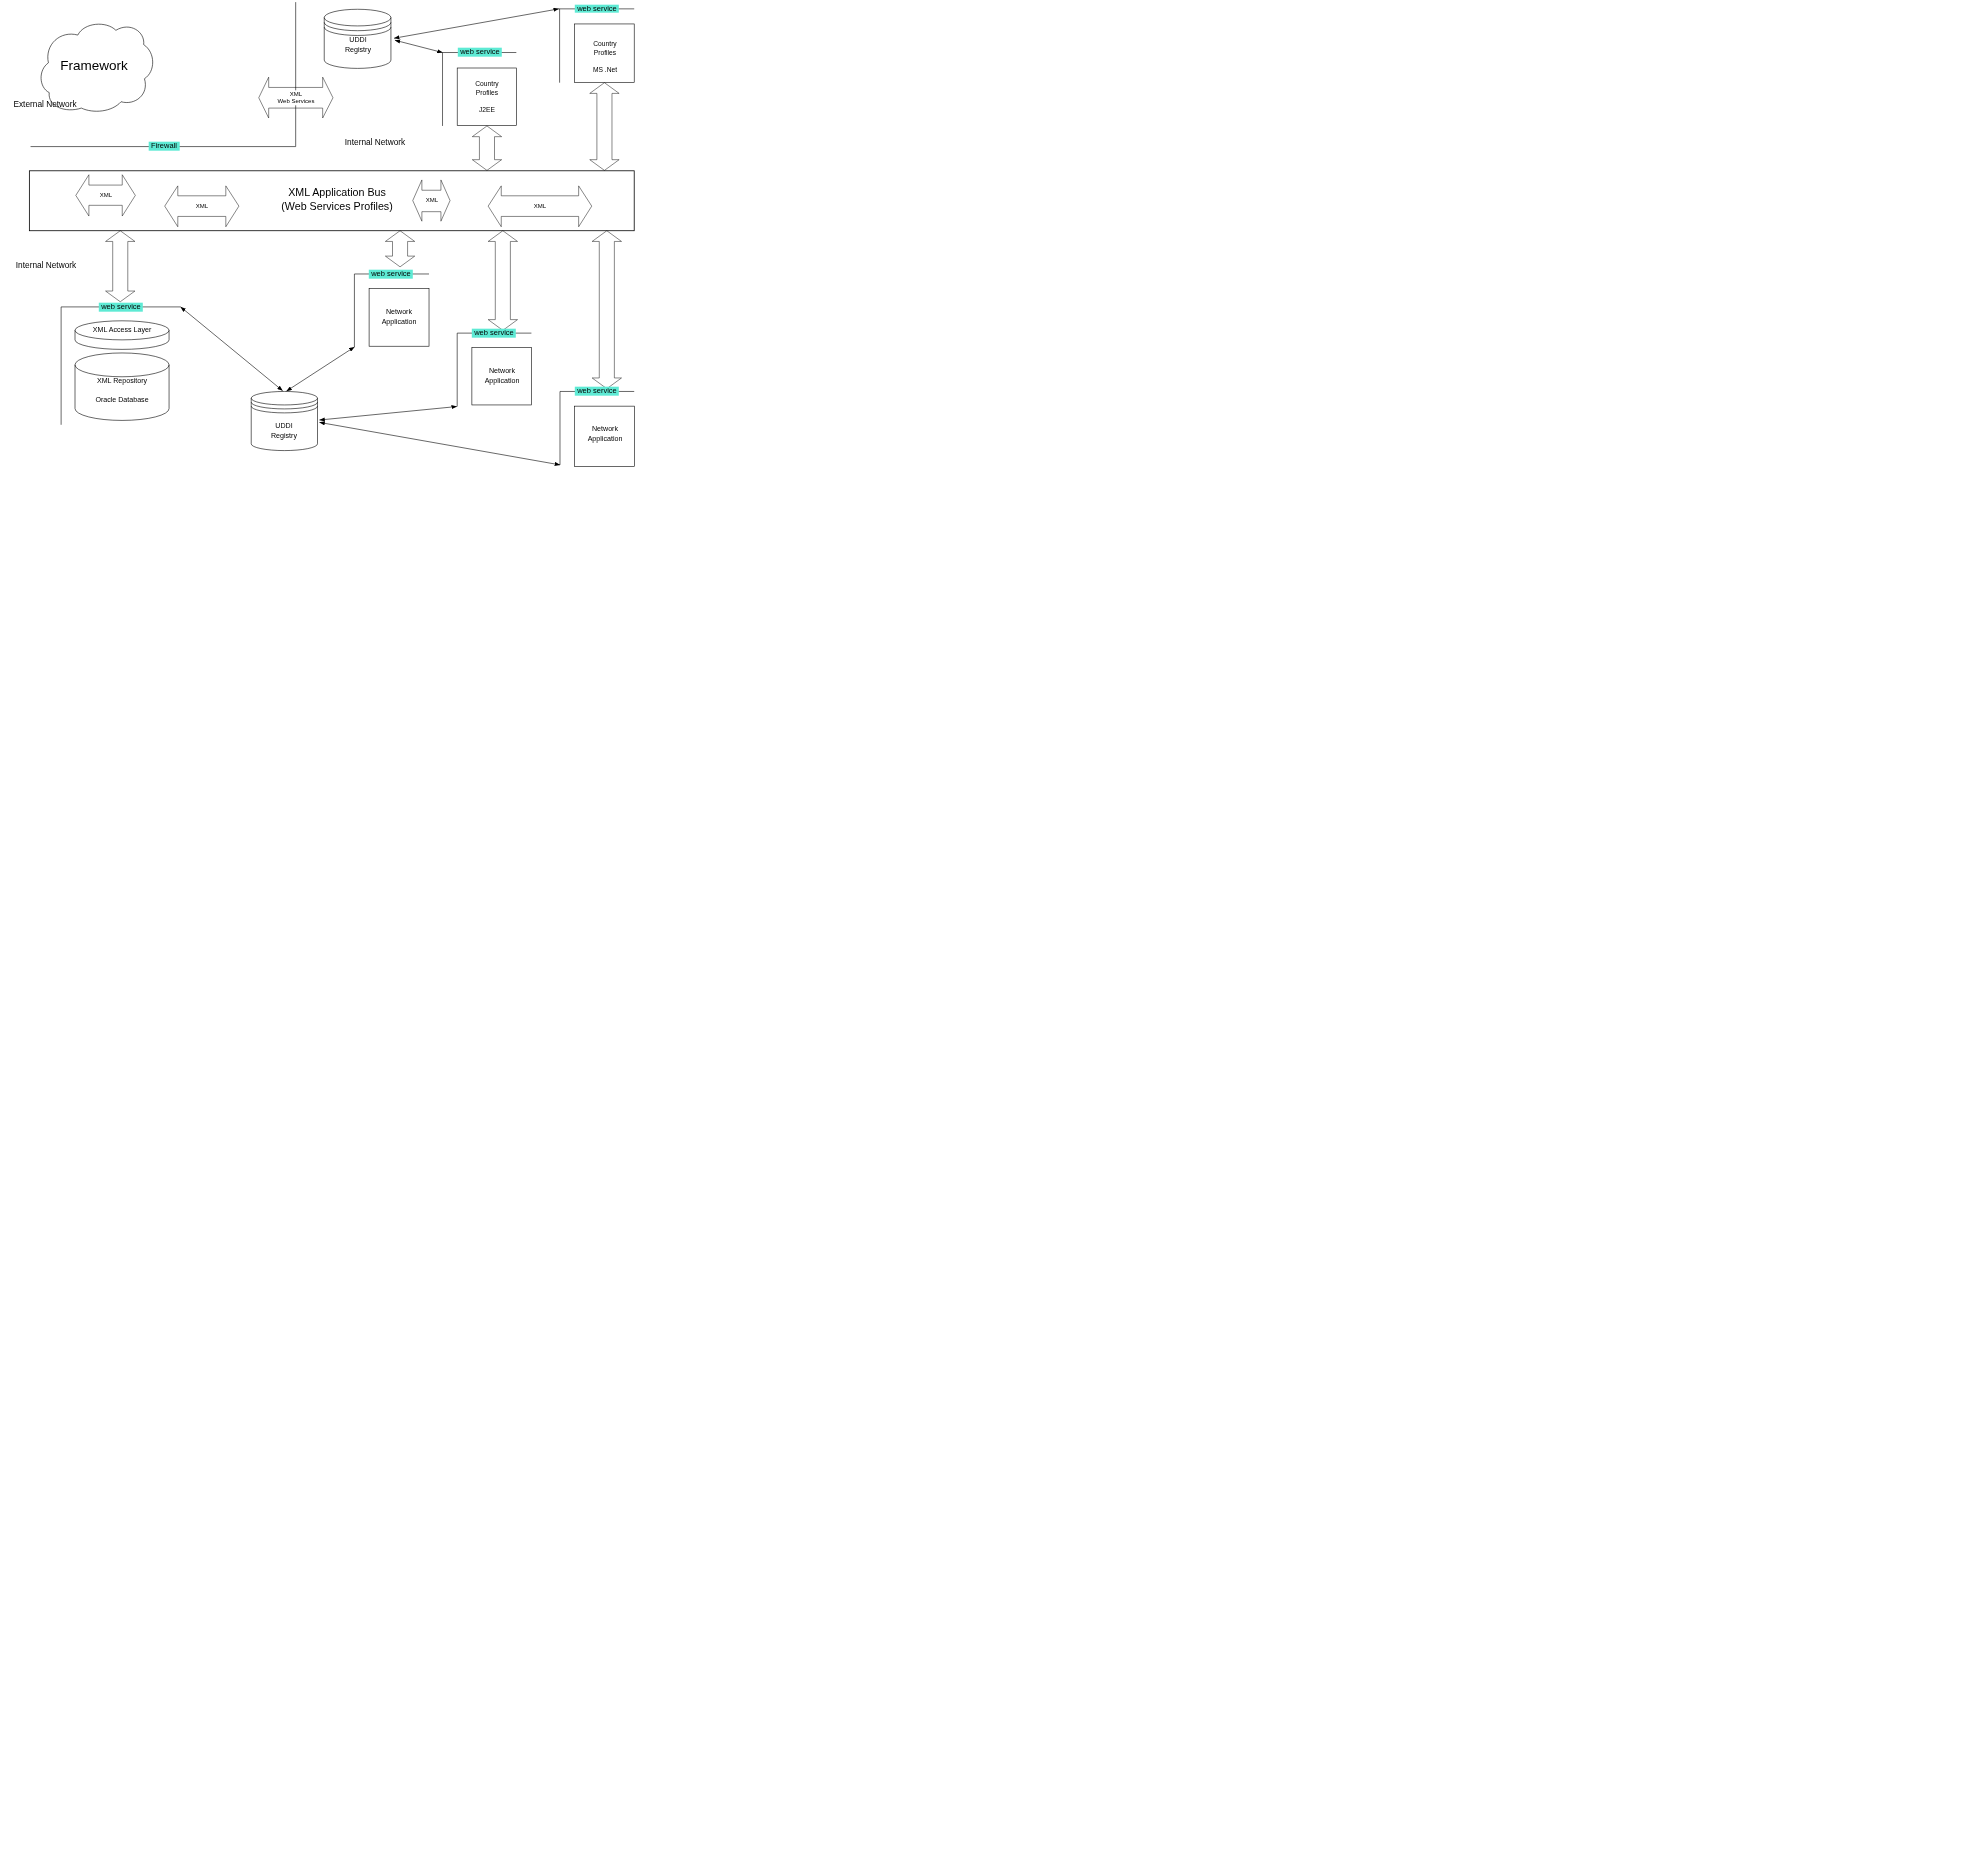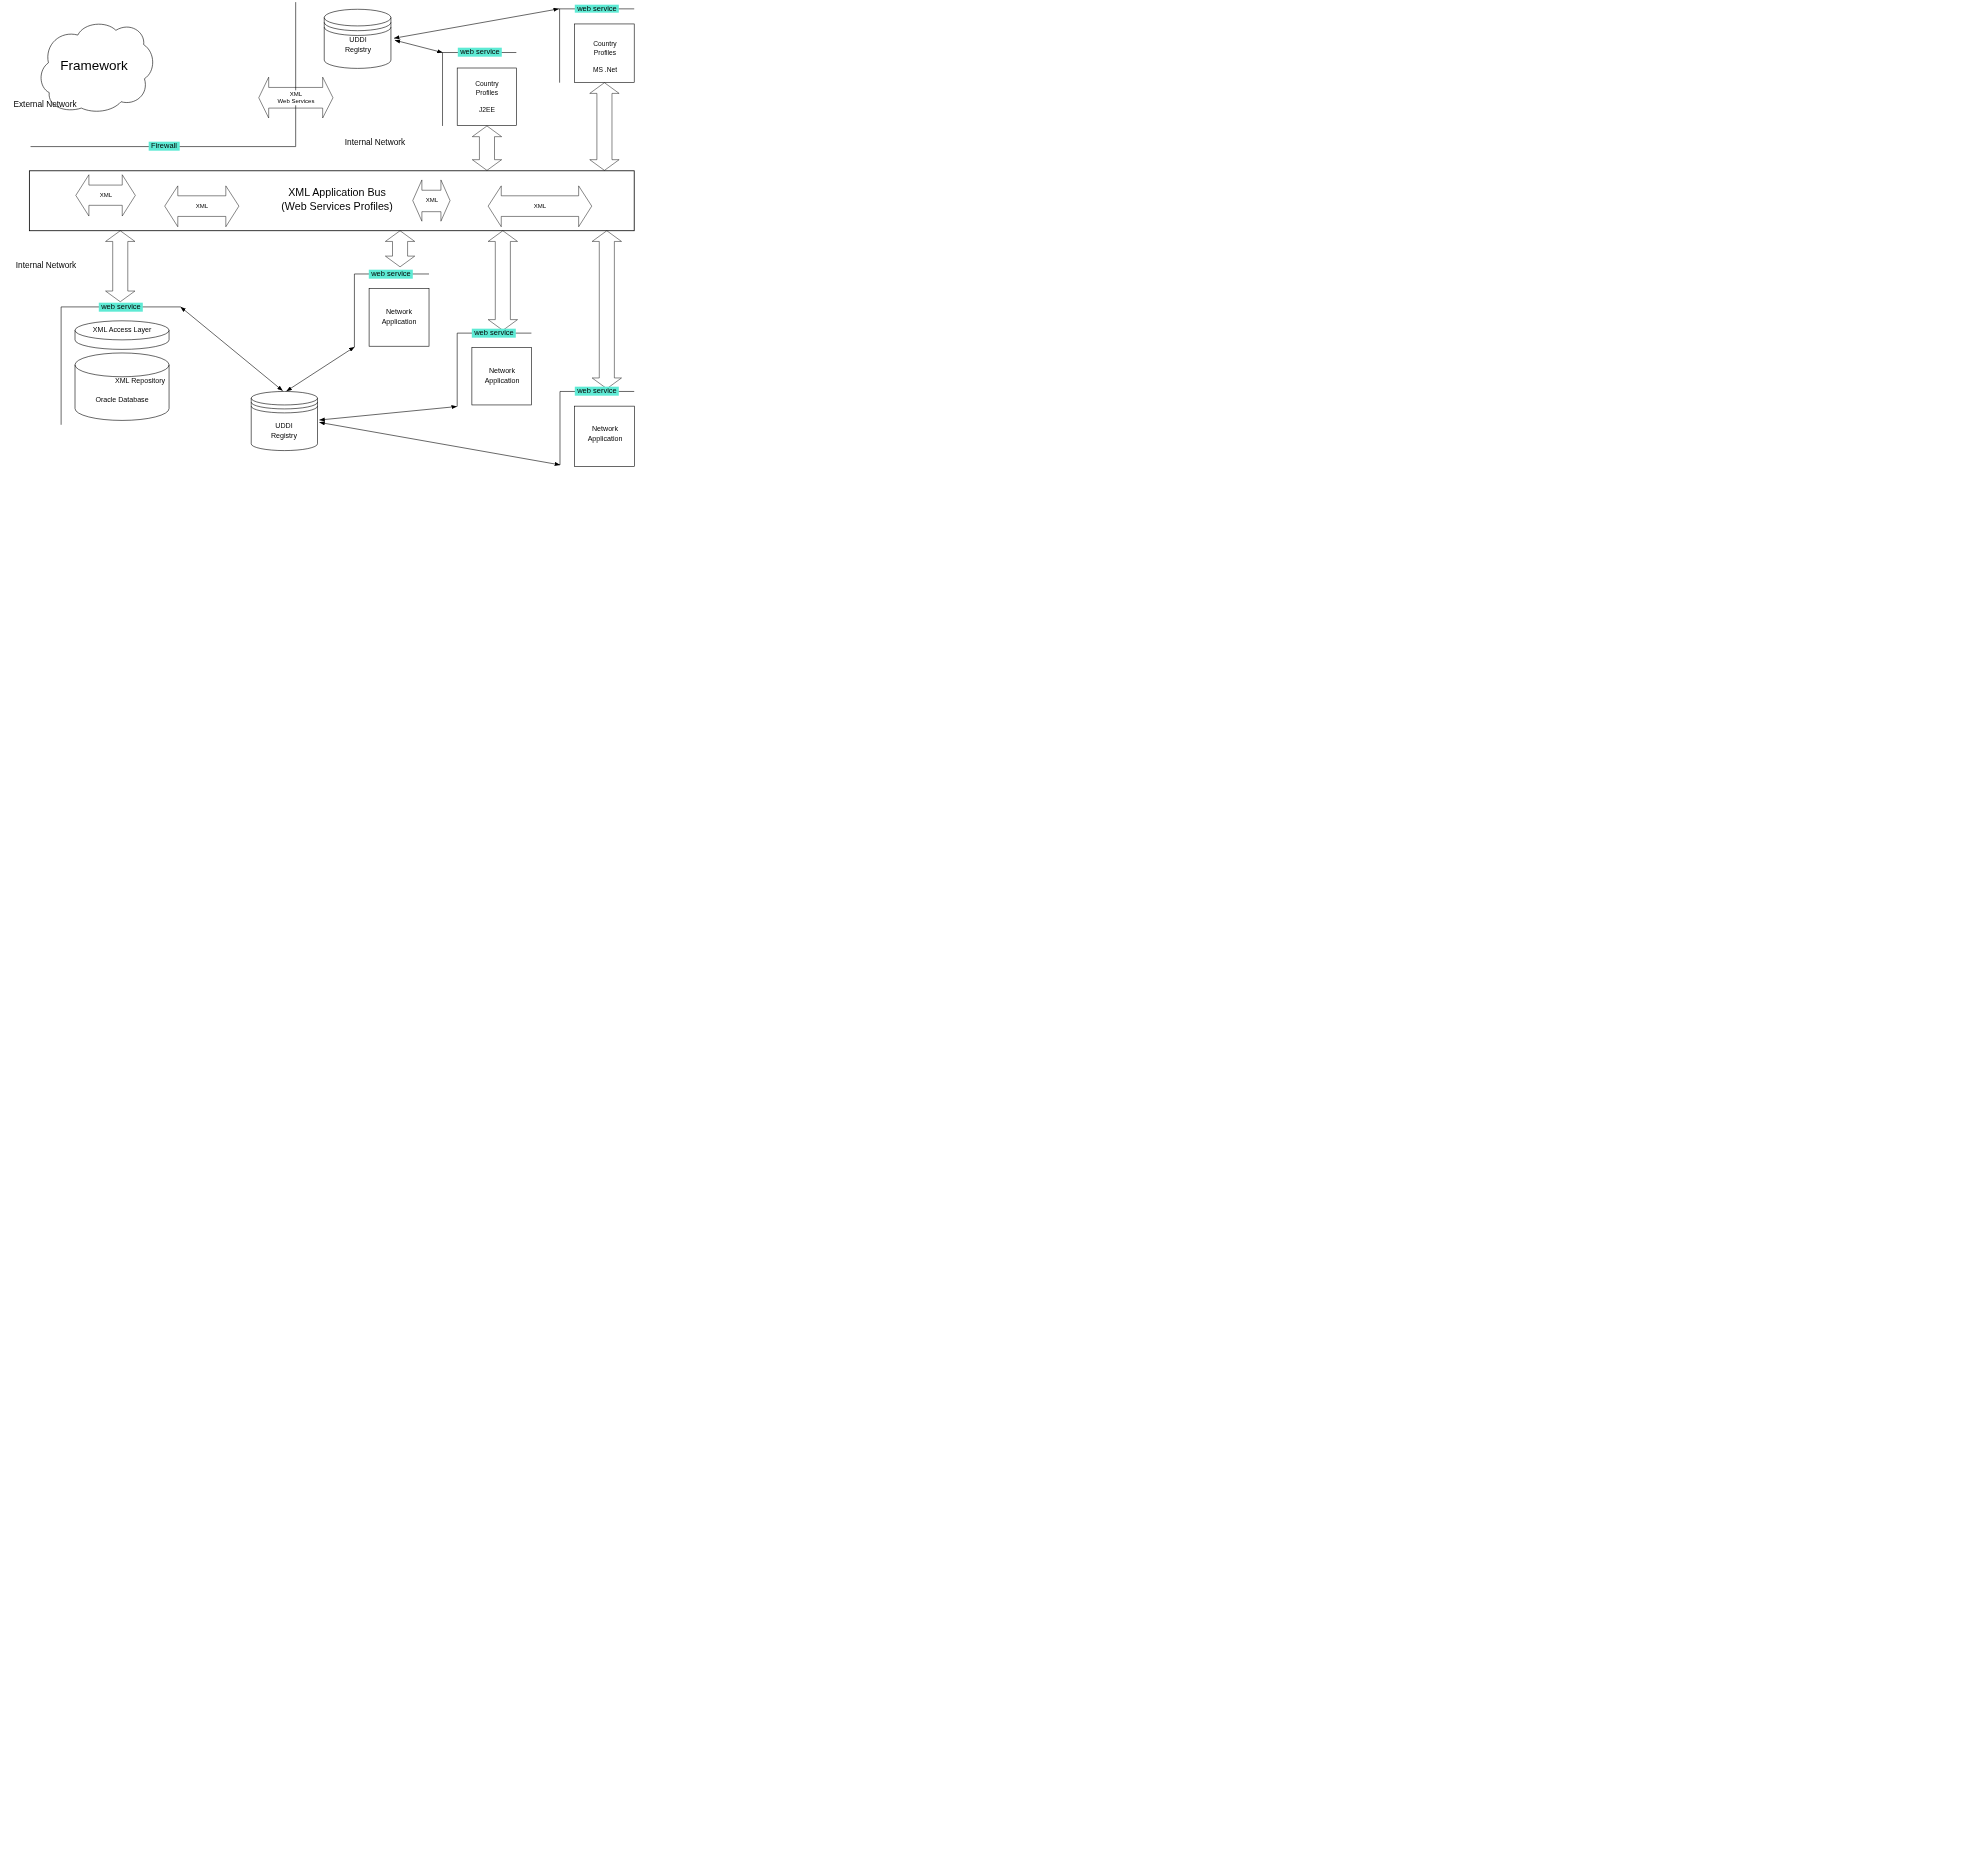--- a/index.html
+++ b/index.html
@@ -169,21 +169,21 @@
   <div>(Web Services Profiles)</div>
 </div>
 
 <div class="lbl" style="left:106px;top:195px;font-size:6px;">XML</div>
 <div class="lbl" style="left:202px;top:206px;font-size:6px;">XML</div>
 <div class="lbl" style="left:432px;top:200px;font-size:6px;">XML</div>
 <div class="lbl" style="left:540px;top:206px;font-size:6px;">XML</div>
 
 <div class="lbl" style="left:122px;top:330px;font-size:7.1px;">XML Access Layer</div>
 
-<div class="lbl" style="left:122px;top:381px;font-size:7.1px;margin-left:18px;">XML Repository</div>
+<div class="lbl" style="left:122px;top:381px;font-size:7.1px;">XML Repository</div>
 <div class="lbl" style="left:122px;top:400px;font-size:7.1px;">Oracle Database</div>
 
 <div class="lbl" style="left:284px;top:426px;font-size:7.1px;">UDDI</div>
 <div class="lbl" style="left:284px;top:436px;font-size:7.1px;">Registry</div>
 
 <div class="lbl node2" style="left:399px;top:318px;font-size:7.1px;">
   <div>Network</div>
   <div>Application</div>
 </div>
 <div class="lbl node2" style="left:502px;top:377px;font-size:7.1px;">

